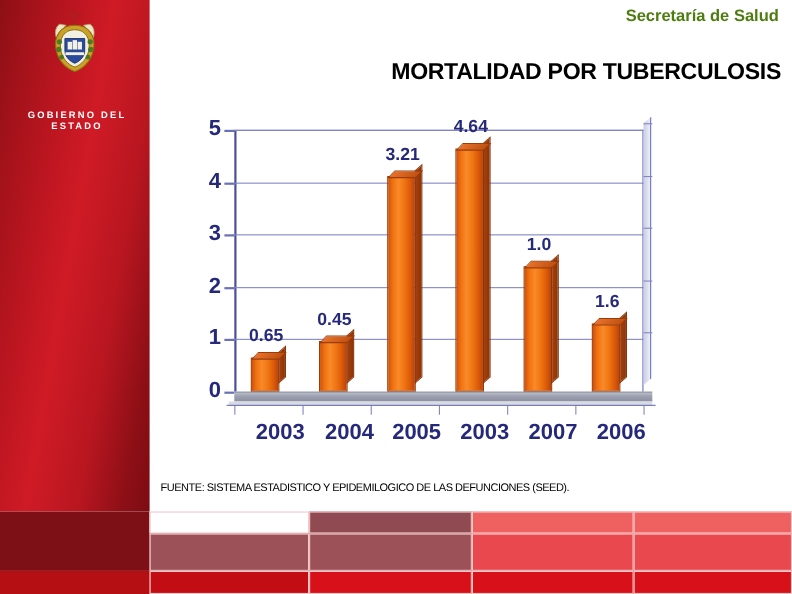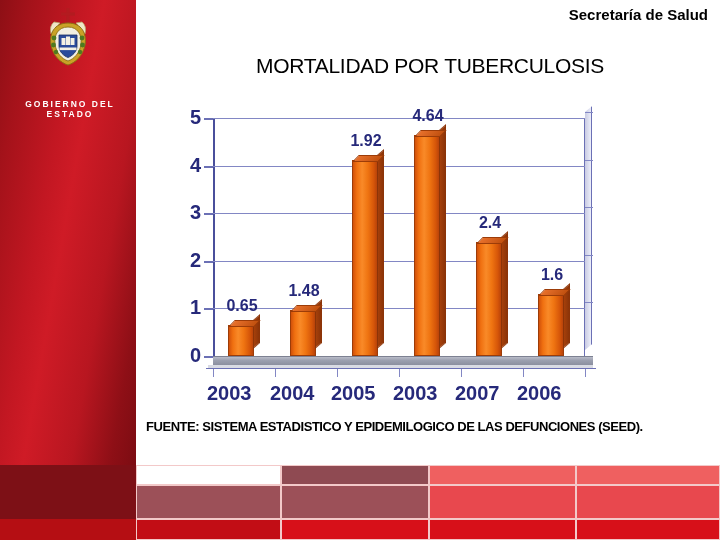--- a/index.html
+++ b/index.html
@@ -26,28 +26,28 @@
     line-height:1;
   }
   .submark{
     position:absolute;left:0;top:99px;width:140px;text-align:center;
     color:#ffffff;font-weight:bold;font-size:8.5px;letter-spacing:2.0px;
   }
 
   
   .sec-salud{
     position:absolute;right:12px;top:6px;
-    font-size:15px;font-weight:bold;color:#000000;
+    font-size:15px;font-weight:bold;color:#4d7c0f;
     font-family:"Liberation Sans", sans-serif;
   }
 
   
   .chart-title{
-    position:absolute;left:150px;top:54px;width:560px;text-align:center;
-    font-size:21px;font-weight:normal;color:#000;letter-spacing:-0.3px;
+    position:absolute;left:150px;top:54px;width:560px;text-align:right;
+    font-size:21px;font-weight:bold;color:#000;letter-spacing:-0.3px;
     font-family:"Liberation Sans", sans-serif;
   }
 
   
   .chart{
     position:absolute;left:186px;top:106px;width:420px;height:300px;
   }
   .plot{
     position:absolute;left:27px;top:12px;width:372px;height:238px;
     background:#fff;
@@ -116,29 +116,29 @@
     transform:skewY(-41deg);transform-origin:left bottom;
     border:1px solid #8c3408;box-sizing:border-box;
   }
   .bar-wrap{position:absolute;bottom:0;left:0;width:26px;}
   .val-label{
     position:absolute;left:-13px;width:54px;text-align:center;
     font-size:16px;font-weight:bold;color:#26297a;
     font-family:"Liberation Sans", sans-serif;white-space:nowrap;
   }
   .xcat-label{
-    position:absolute;top:276px;width:70px;text-align:left;
+    position:absolute;top:276px;width:70px;text-align:right;
     font-size:20px;font-weight:bold;color:#26297a;
     font-family:"Liberation Sans", sans-serif;
   }
 
   
   .footnote{
-    position:absolute;left:146px;top:419px;
-    font-size:13px;font-weight:bold;color:#000;letter-spacing:-0.45px;
+    position:absolute;left:146px;top:438px;
+    font-size:10px;font-weight:normal;color:#000;letter-spacing:-0.45px;
     font-family:"Liberation Sans", sans-serif;white-space:nowrap;
   }
 
   
   .band{position:absolute;left:0;top:465px;width:720px;height:75px;}
   .cell{position:absolute;box-sizing:border-box;border:1px solid #f3c9c9;}
   .tagline{
     position:absolute;left:0;top:509px;width:610px;text-align:center;
     font-size:17px;color:#ffffff;
     font-family:"Liberation Sans", sans-serif;
@@ -225,42 +225,42 @@
             <div class="bar-top"></div>
           </div>
         </div>
         <div class="val-label" style="left: 29px; top: 191.06px;">0.65</div>
         <div class="bar-wrap" style="left: 104px; bottom: 0px; top: 204.304px; height: 45.696px; position: absolute;">
           <div class="bar" style="height: 45.696px; position: absolute; left: 0px; top: 0px;">
             <div class="bar-side"></div>
             <div class="bar-top"></div>
           </div>
         </div>
-        <div class="val-label" style="left: 91px; top: 176.304px;">1.48</div>
+        <div class="val-label" style="left: 91px; top: 176.304px;">0.45</div>
         <div class="bar-wrap" style="left: 166px; bottom: 0px; top: 54.364px; height: 195.636px; position: absolute;">
           <div class="bar" style="height: 195.636px; position: absolute; left: 0px; top: 0px;">
             <div class="bar-side"></div>
             <div class="bar-top"></div>
           </div>
         </div>
-        <div class="val-label" style="left: 153px; top: 26.364px;">1.92</div>
+        <div class="val-label" style="left: 153px; top: 26.364px;">3.21</div>
         <div class="bar-wrap" style="left: 228px; bottom: 0px; top: 29.136px; height: 220.864px; position: absolute;">
           <div class="bar" style="height: 220.864px; position: absolute; left: 0px; top: 0px;">
             <div class="bar-side"></div>
             <div class="bar-top"></div>
           </div>
         </div>
         <div class="val-label" style="left: 215px; top: 1.136px;">4.64</div>
         <div class="bar-wrap" style="left: 290px; bottom: 0px; top: 135.76px; height: 114.24px; position: absolute;">
           <div class="bar" style="height: 114.24px; position: absolute; left: 0px; top: 0px;">
             <div class="bar-side"></div>
             <div class="bar-top"></div>
           </div>
         </div>
-        <div class="val-label" style="left: 277px; top: 107.76px;">2.4</div>
+        <div class="val-label" style="left: 277px; top: 107.76px;">1.0</div>
         <div class="bar-wrap" style="left: 352px; bottom: 0px; top: 188.12px; height: 61.88px; position: absolute;">
           <div class="bar" style="height: 61.88px; position: absolute; left: 0px; top: 0px;">
             <div class="bar-side"></div>
             <div class="bar-top"></div>
           </div>
         </div>
         <div class="val-label" style="left: 339px; top: 160.12px;">1.6</div>
       </div>
     <div id="xaxis">
         <div class="xcat-label" style="left: 21px;">2003</div>

